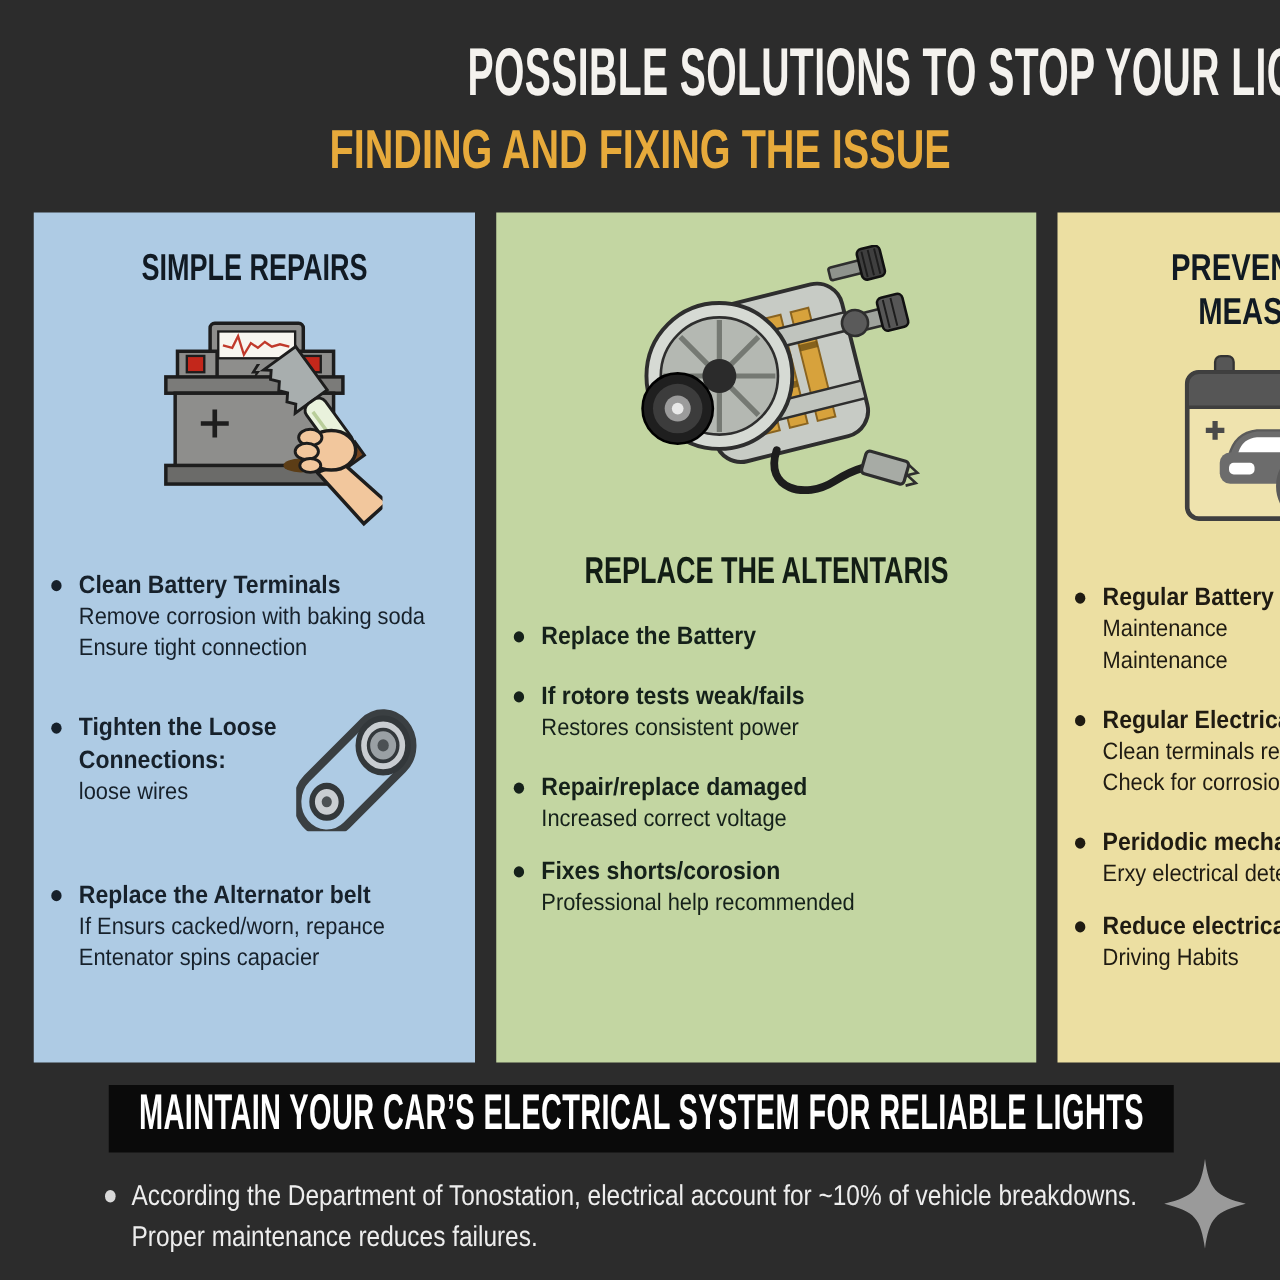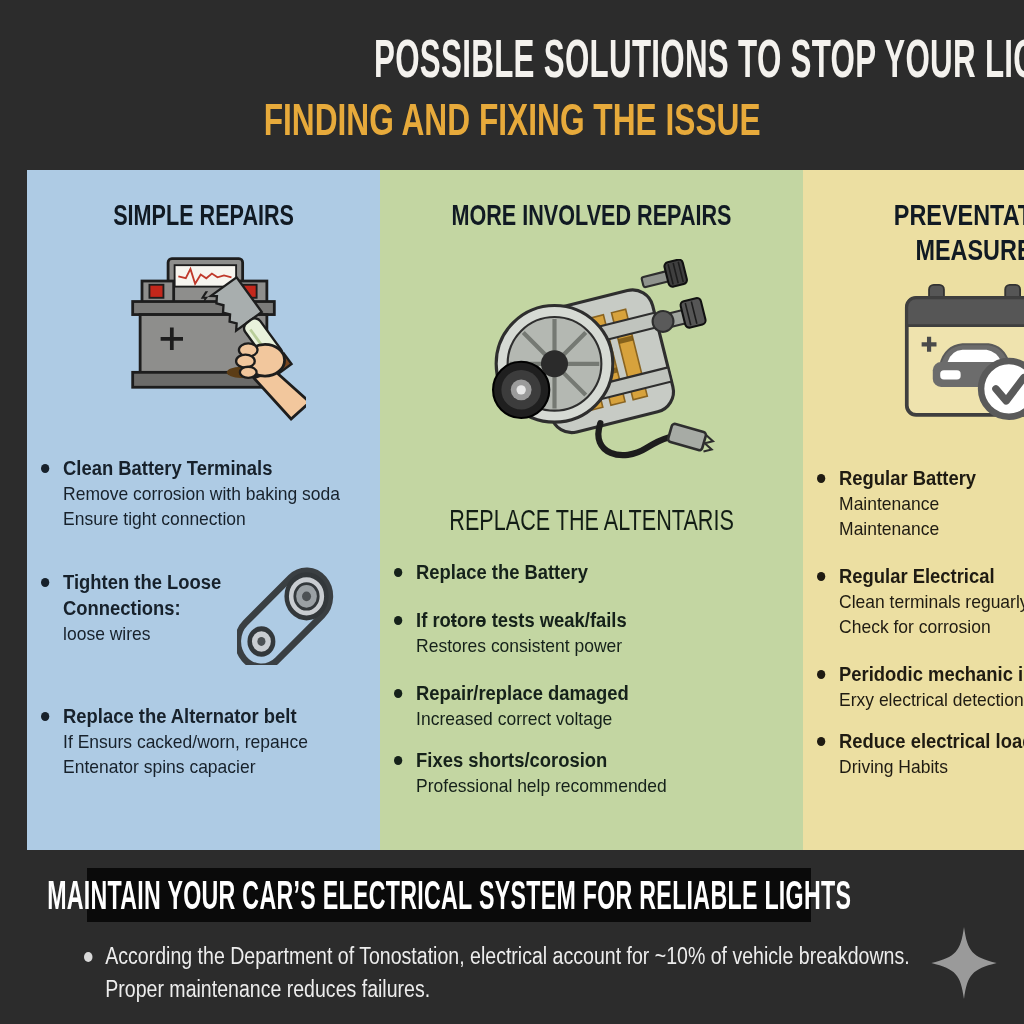--- a/index.html
+++ b/index.html
@@ -7,49 +7,49 @@
   .canvas { position:relative; width:1024px; height:1024px; background:var(--background,#2c2c2c); overflow:hidden; }
 
   
   .header { position:absolute; top:30px; left:0; width:100%; text-align:center; }
   .title { font-size:54px; font-weight:800; color:var(--title,#f4f2ee); line-height:1.05; }
   .subtitle { margin-top:8px; font-size:44px; font-weight:800; color:var(--subtitle,#e7aa3b); }
   .cond { display:inline-block; transform:scaleX(0.58); transform-origin:center; white-space:nowrap; letter-spacing:0.5px; }
   .cond2 { display:inline-block; transform:scaleX(0.72); transform-origin:center; white-space:nowrap; }
 
   
-  .columns { position:absolute; top:170px; left:27px; width:973px; height:680px; display:flex; }
+  .columns { position:absolute; top:170px; left:27px; width:973px; height:680px; display:flex; gap:17px; }
   .col { flex:1; box-sizing:border-box; padding:0 14px; }
   .col-blue  { background:var(--col1,#aecbe4); }
   .col-green { background:var(--col2,#c3d6a2); }
   .col-khaki { background:var(--col3,#ecdfa2); }
   .col-title { margin-top:28px; text-align:center; font-size:30px; font-weight:800; color:#111a23; line-height:1.15; }
   .condwrap { display:inline-block; transform:scaleX(0.78); transform-origin:center; }
   .illu { display:flex; justify-content:center; align-items:flex-start; }
-  .col-sub { text-align:center; font-size:30px; font-weight:400; color:#121d15; margin-top:14px; }
+  .col-sub { text-align:center; font-size:30px; font-weight:700; color:#121d15; margin-top:14px; }
 
   .bullets { list-style:none; margin:0; padding:0; transform:scaleX(0.92); transform-origin:left top; }
   .bullet { display:flex; gap:15px; align-items:flex-start; }
   .dot { width:9px; height:9px; border-radius:50%; background:#17212b; margin-top:9px; flex:none; }
   .b-title { font-size:20px; font-weight:700; color:#17212b; white-space:nowrap; line-height:1.3; }
   .b-line  { font-size:19px; font-weight:400; color:#17212b; white-space:nowrap; line-height:1.32; }
   .col-green .dot, .col-green .b-title, .col-green .b-line { color:#15211a; background-color:transparent; }
   .col-green .dot { background:#15211a; }
   .col-khaki .dot { background:#1f1b12; }
   .col-khaki .b-title, .col-khaki .b-line { color:#1f1b12; }
   .belt-row { display:flex; align-items:flex-start; }
   .belt-row svg { margin-left:auto; margin-top:-6px; }
 
   .m1 { margin-top:26px; }
   .gap-lg { margin-bottom:38px; }
   .gap-md { margin-bottom:22px; }
   .gap-sm { margin-bottom:16px; }
 
   
-  .banner { position:absolute; left:87px; top:868px; width:724px; height:54px; background:var(--banner_bg,#0a0a0a); display:flex; align-items:center; justify-content:center; }
+  .banner { position:absolute; left:87px; top:868px; width:852px; height:54px; background:var(--banner_bg,#0a0a0a); display:flex; align-items:flex-start; justify-content:center; }
   .banner-text { color:var(--banner_text,#ffffff); font-size:40px; font-weight:800; }
 
   
   .footnote { position:absolute; left:84px; top:940px; width:900px; display:flex; gap:15px; transform:scaleX(0.85); transform-origin:left top; }
   .fn-dot { width:10px; height:10px; border-radius:50%; background:#d9d9d9; margin-top:12px; flex:none; }
   .fn-line { font-size:23px; color:#ededed; line-height:1.42; white-space:nowrap; }
 
   .sparkle { position:absolute; left:930px; top:924px; }
 </style>
 </head>
@@ -135,21 +135,20 @@
           <div>
             <div class="b-title">Replace the Alternator belt</div>
             <div class="b-line">If Ensurs cacked/worn, repaнce</div>
             <div class="b-line">Entenator spins capacier</div>
           </div>
         </li>
       </ul>
     </div>
 
     <div class="col col-green">
-      <div class="col-title"><span class="cond2">MORE INVOLVED REPAIRS</span></div>
 
       <div class="illu" style="height:230px; margin-top:26px;">
         <svg width="250" height="220" viewBox="0 0 240 200">
           <g transform="rotate(-14 120 95)">
             <rect x="70" y="35" width="120" height="120" rx="20" fill="#c7cbc5" stroke="#2e2e2e" stroke-width="3"></rect>
             <rect x="84" y="52" width="14" height="86" fill="#d7a23c" stroke="#8a6420" stroke-width="1.5"></rect>
             <rect x="106" y="52" width="14" height="86" fill="#d7a23c" stroke="#8a6420" stroke-width="1.5"></rect>
             <rect x="128" y="52" width="14" height="86" fill="#d7a23c" stroke="#8a6420" stroke-width="1.5"></rect>
             <rect x="150" y="52" width="14" height="86" fill="#d7a23c" stroke="#8a6420" stroke-width="1.5"></rect>
             <g fill="#6b4d12" opacity="0.75">

